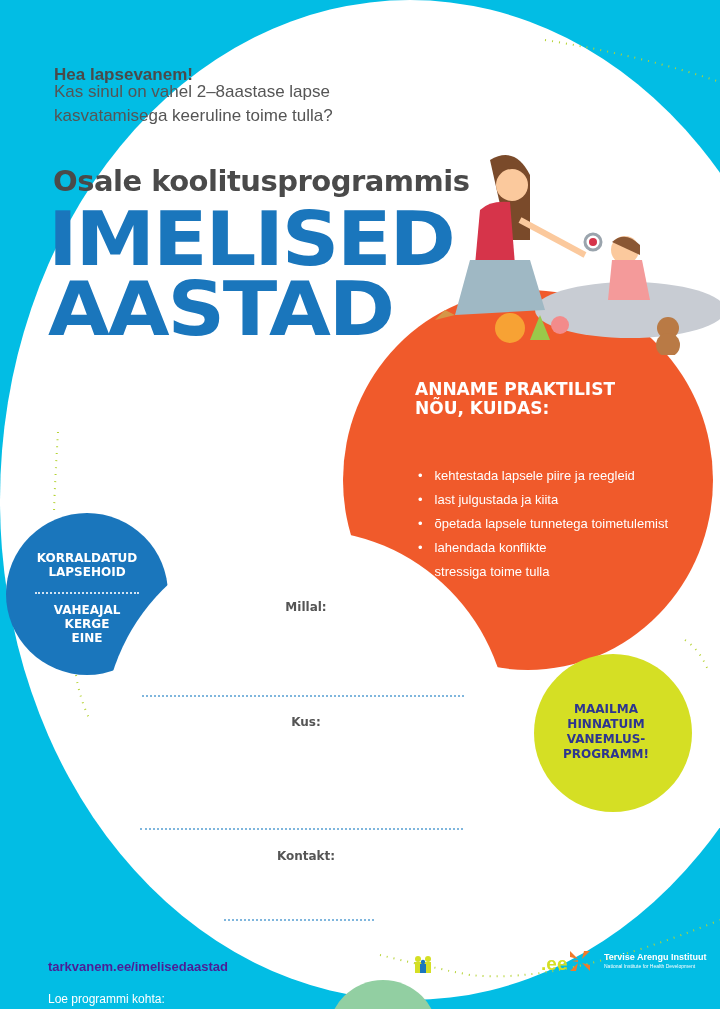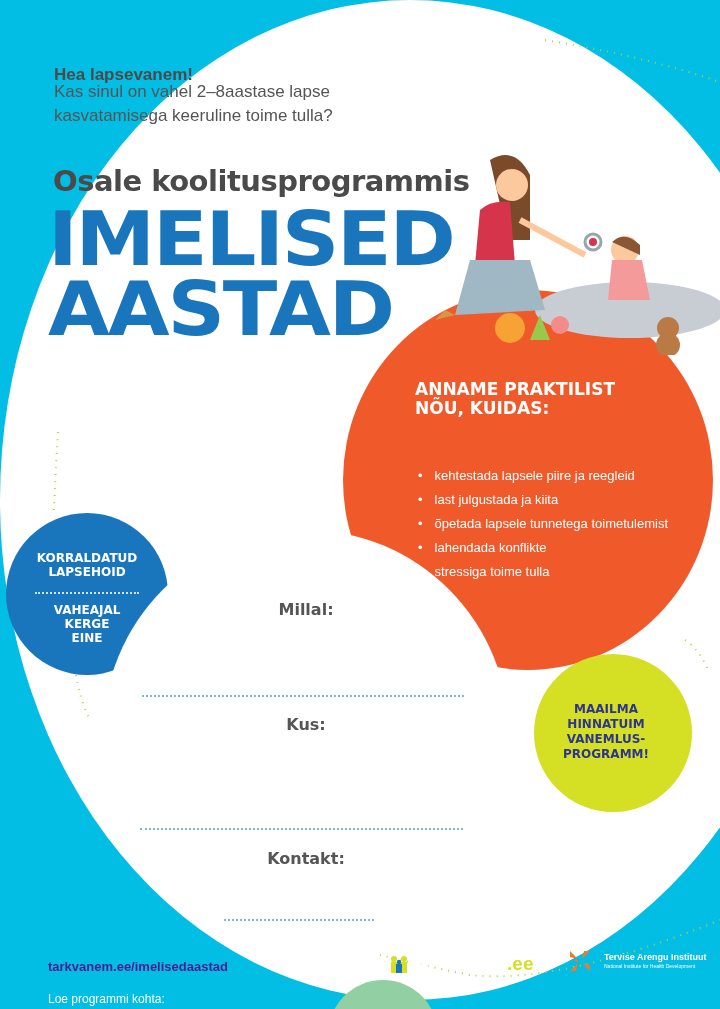--- a/index.html
+++ b/index.html
@@ -30,29 +30,29 @@
     .subtitle { left: 53px; top: 164px; font-size: 29px; font-weight: 900; color: #4a4a4a; font-family: "DejaVu Sans", sans-serif; letter-spacing: -0.5px; }
     .title { left: 48px; top: 204px; font-size: 74px; line-height: 70px; font-weight: 900; color: #1a76bc; font-family: "DejaVu Sans", sans-serif; letter-spacing: -2px; transform: scaleX(1.08); transform-origin: left top; }
 
     .orange-head { left: 415px; top: 380px; font-size: 17px; line-height: 19px; font-weight: 900; color: #fff; font-family: "DejaVu Sans", sans-serif; width: 260px; }
     .orange-list { left: 418px; top: 464px; color: #fff; font-size: 13px; line-height: 24px; list-style: none; }
     .orange-list li::before { content: "•"; margin-right: 12px; }
 
     .blue-text { left: 6px; width: 162px; text-align: center; color: #fff; font-weight: 900; font-family: "DejaVu Sans", sans-serif; font-size: 12px; line-height: 14px; }
     .blue-dots { left: 35px; top: 592px; width: 104px; border-top: 2px dotted rgba(255,255,255,0.8); }
 
-    .form-label { width: 406px; left: 103px; text-align: center; font-size: 16px; font-weight: 900; color: #555; font-family: "DejaVu Sans", sans-serif; }
+    .form-label { width: 406px; left: 103px; text-align: center; font-size: 12px; font-weight: 900; color: #555; font-family: "DejaVu Sans", sans-serif; }
     .form-line { border-top: 2px dotted #7fb6dd; }
 
     .lime-text { left: 534px; top: 702px; width: 144px; text-align: center; font-size: 12px; line-height: 15px; font-weight: 900; color: #2d3590; font-family: "DejaVu Sans", sans-serif; }
 
     .footer-label { left: 48px; top: 944px; font-size: 12px; color: #fff; margin-top: 48px; }
     .footer-link { left: 48px; top: 959px; font-size: 13px; color: #4c1d95; font-weight: bold; }
 
-    .tark-logo { left: 390px; top: 953px; display: flex; align-items: center; gap: 4px; }
+    .tark-logo { left: 414px; top: 953px; display: flex; align-items: center; gap: 14px; }
     .tark-text { font-size: 19px; font-weight: bold; color: #fff; }
     .tark-ee { color: #d5df24; }
     .tai-logo { left: 570px; top: 951px; display: flex; align-items: center; gap: 14px; }
     .tai-name { font-size: 9px; font-weight: bold; color: #fff; line-height: 11px; }
     .tai-sub { font-size: 5px; color: #fff; line-height: 7px; }
 
     .illus { left: 430px; top: 150px; width: 290px; height: 205px; }
   </style>
 </head>
 <body>

